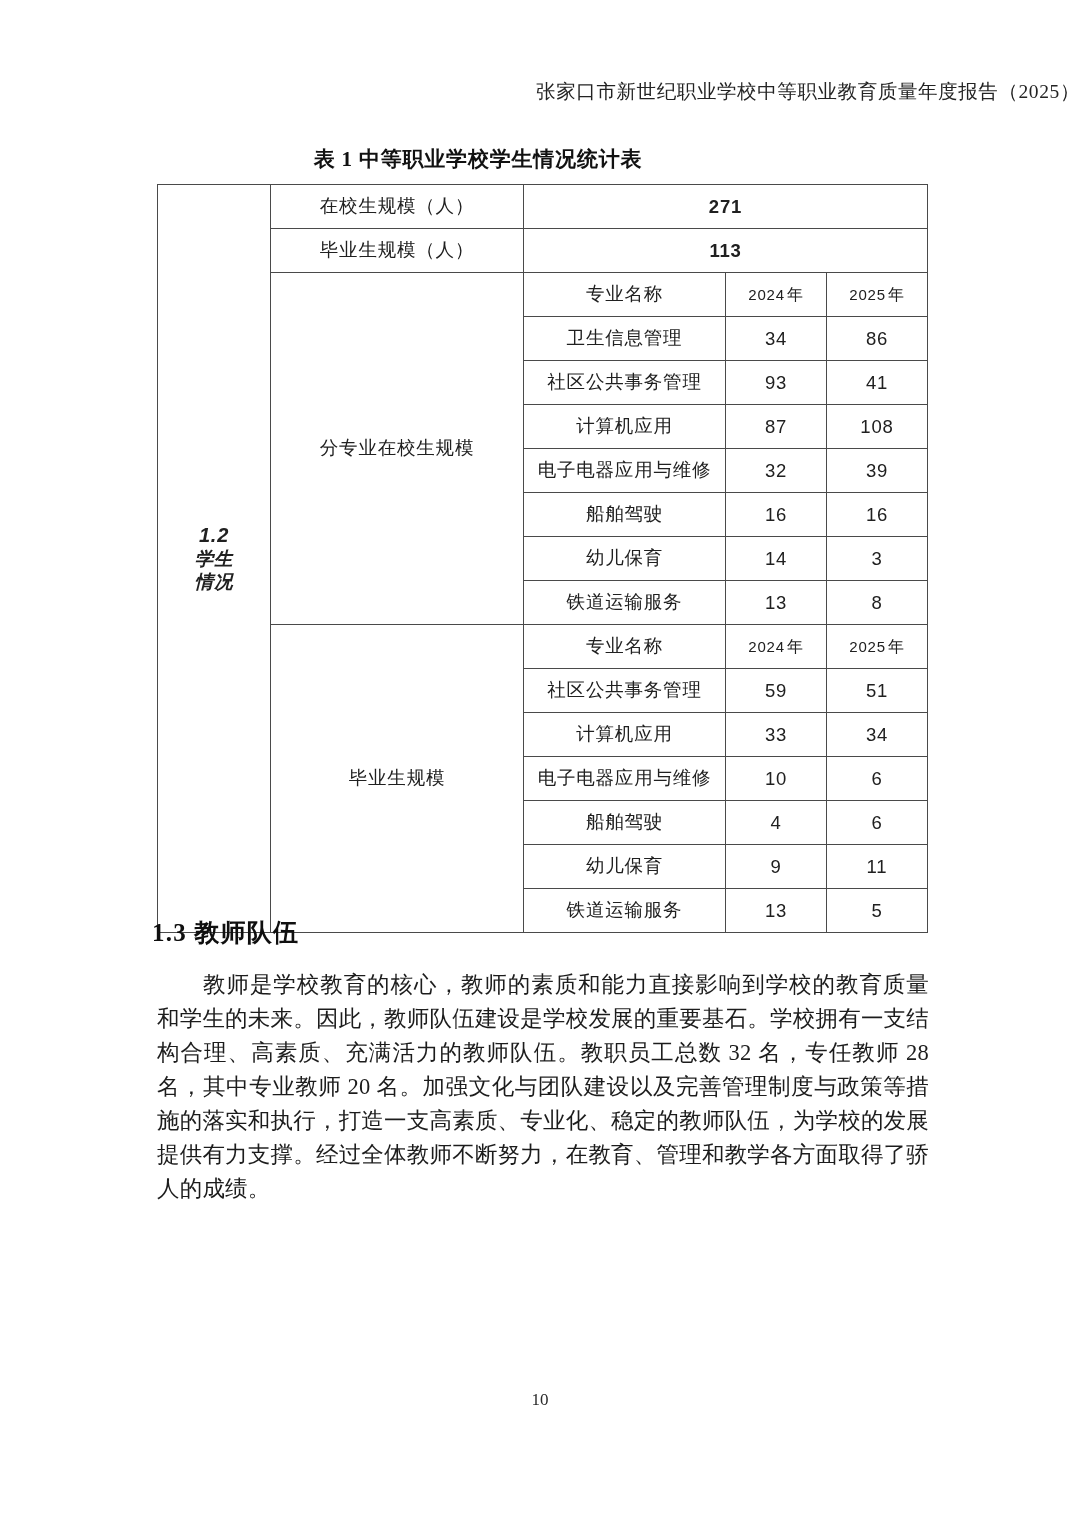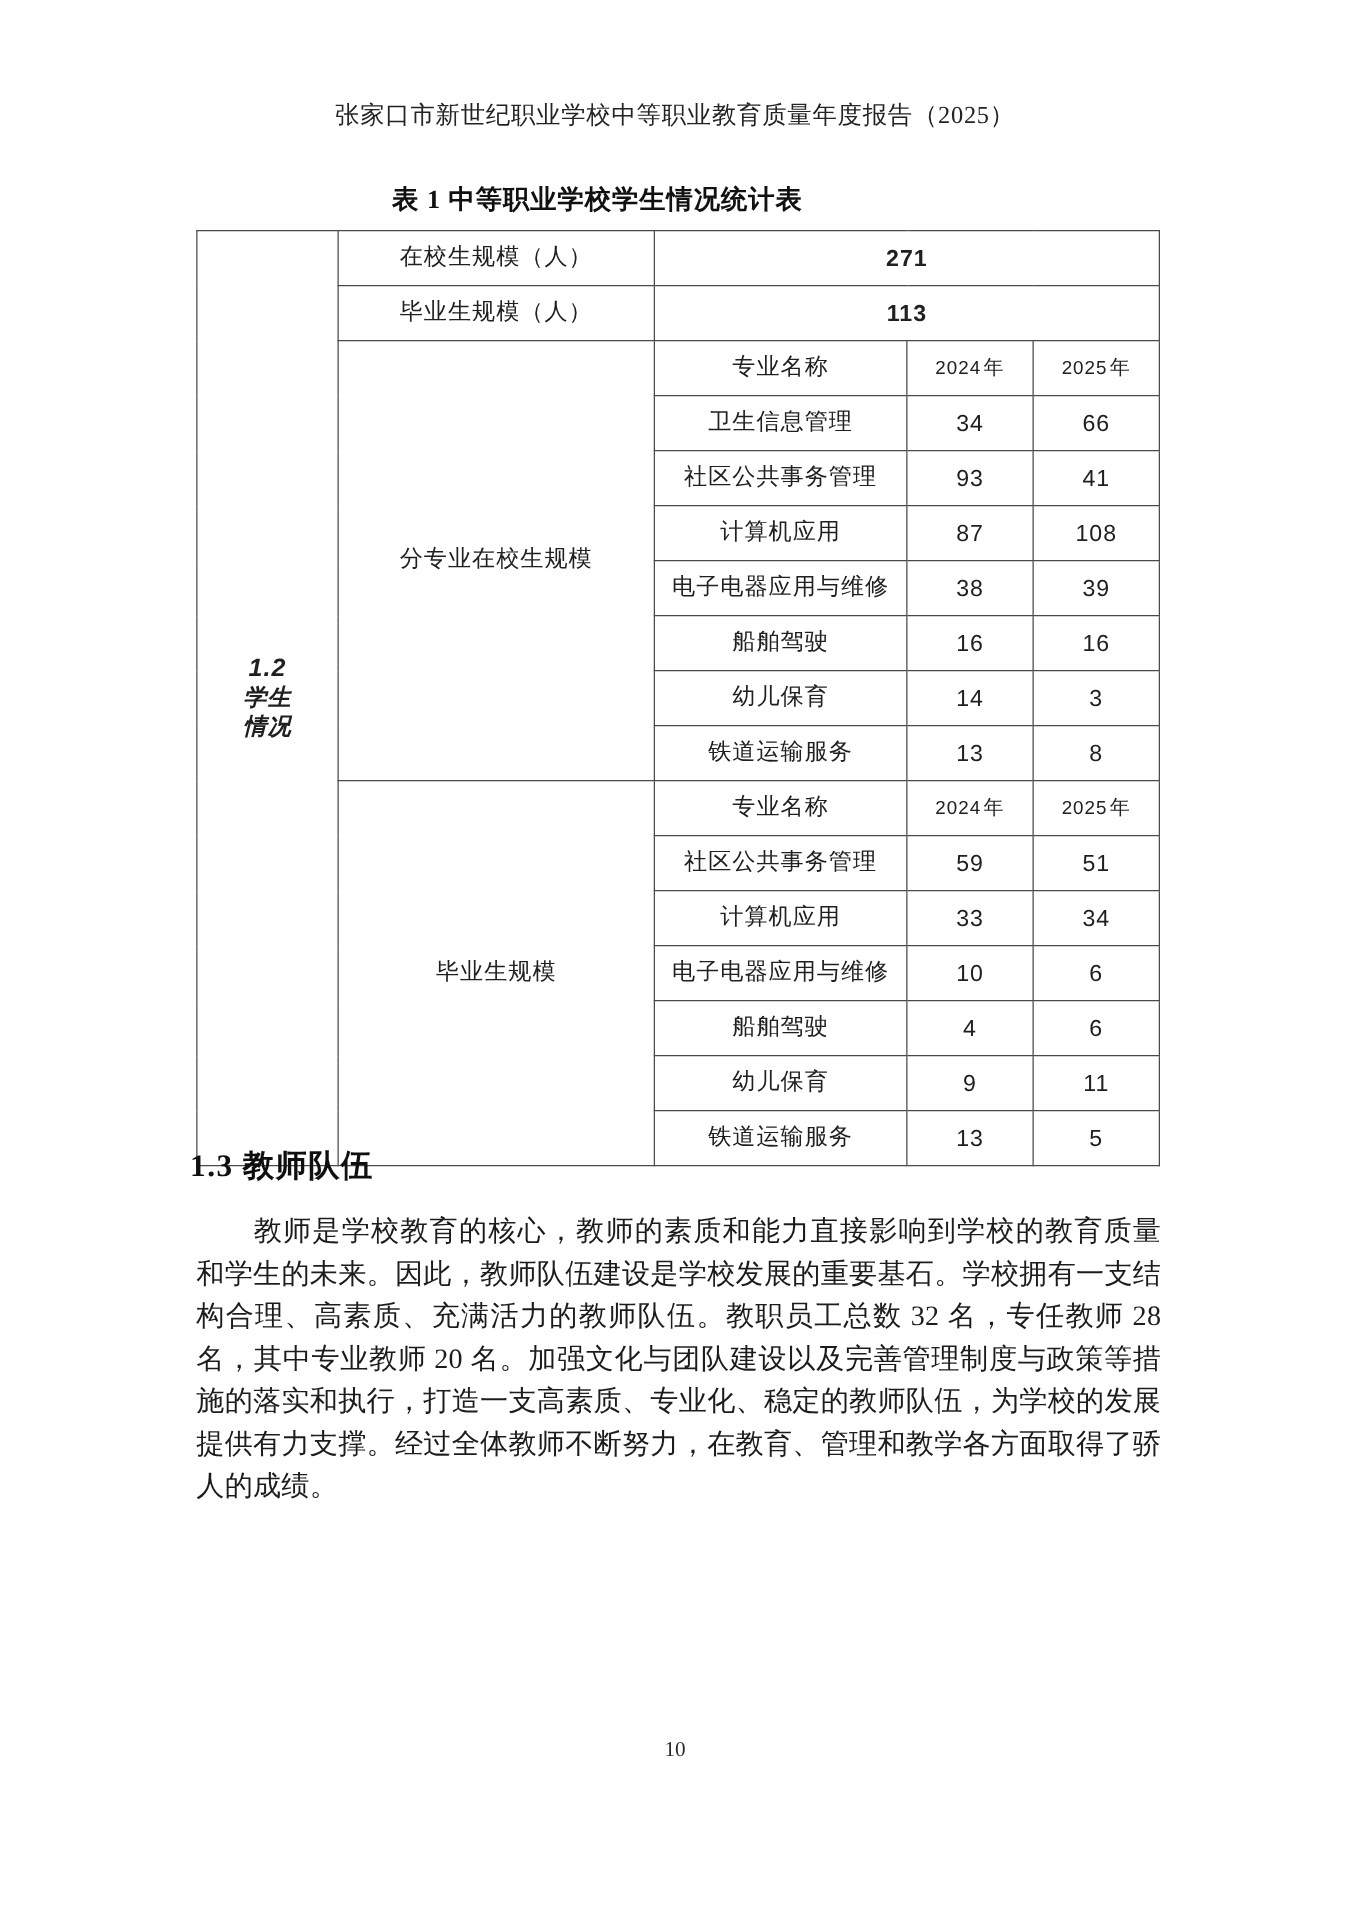--- a/index.html
+++ b/index.html
@@ -23,21 +23,21 @@
     width: 1080px;
     height: 1525px;
   }
 
   
   .doc-header {
     position: absolute;
     left: 0;
     top: 78px;
     width: 1080px;
-    text-align: center;
+    text-align: right;
     font-size: 19.5px;
     letter-spacing: 0.6px;
     color: #232323;
     font-family: "Liberation Serif", "DejaVu Serif", serif;
   }
 
   
   .table-caption {
     position: absolute;
     left: 0;
@@ -194,35 +194,35 @@
       <tr>
         <td rowspan="8">分专业在校生规模</td>
         <td>专业名称</td>
         <td class="cell-year"><span class="yr">2024</span><span class="suffix">年</span></td>
         <td class="cell-year"><span class="yr">2025</span><span class="suffix">年</span></td>
       </tr>
 
       <tr>
         <td>卫生信息管理</td>
         <td class="cell-num">34</td>
-        <td class="cell-num">66</td>
+        <td class="cell-num">86</td>
       </tr>
       <tr>
         <td>社区公共事务管理</td>
         <td class="cell-num">93</td>
         <td class="cell-num">41</td>
       </tr>
       <tr>
         <td>计算机应用</td>
         <td class="cell-num">87</td>
         <td class="cell-num">108</td>
       </tr>
       <tr>
         <td>电子电器应用与维修</td>
-        <td class="cell-num">38</td>
+        <td class="cell-num">32</td>
         <td class="cell-num">39</td>
       </tr>
       <tr>
         <td>船舶驾驶</td>
         <td class="cell-num">16</td>
         <td class="cell-num">16</td>
       </tr>
       <tr>
         <td>幼儿保育</td>
         <td class="cell-num">14</td>

